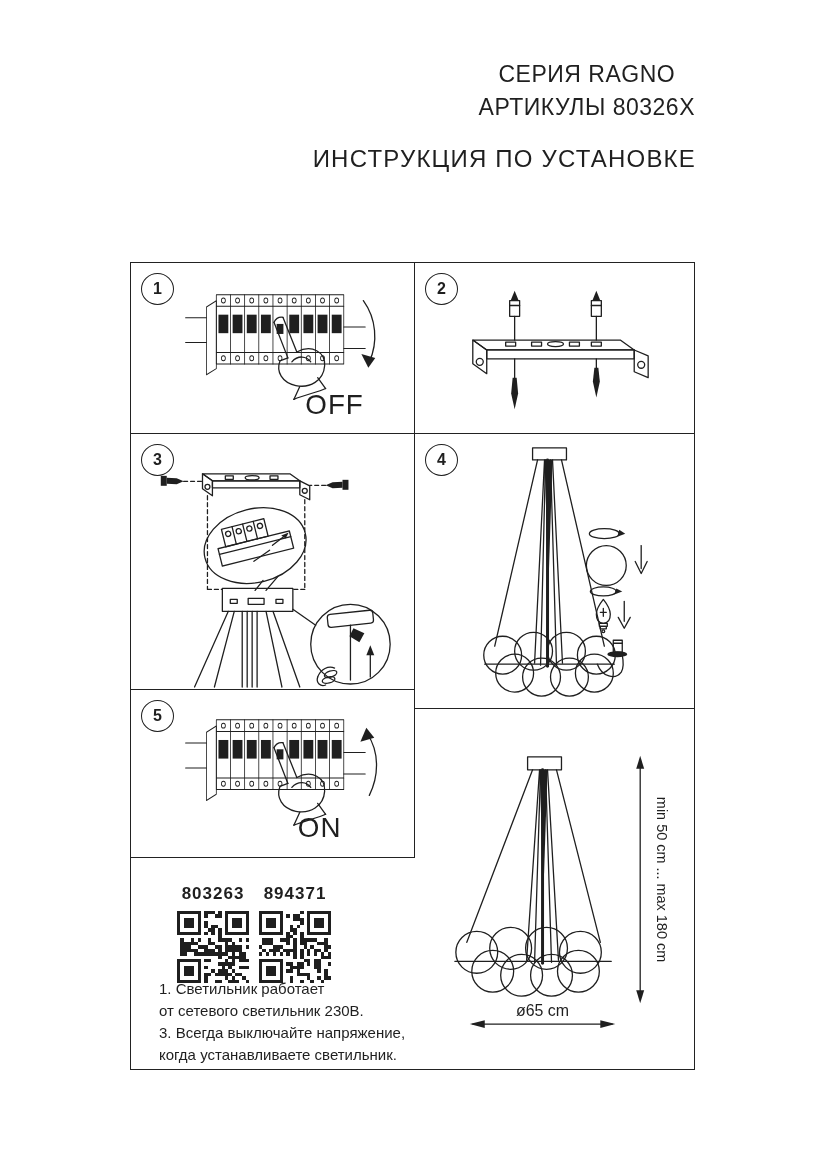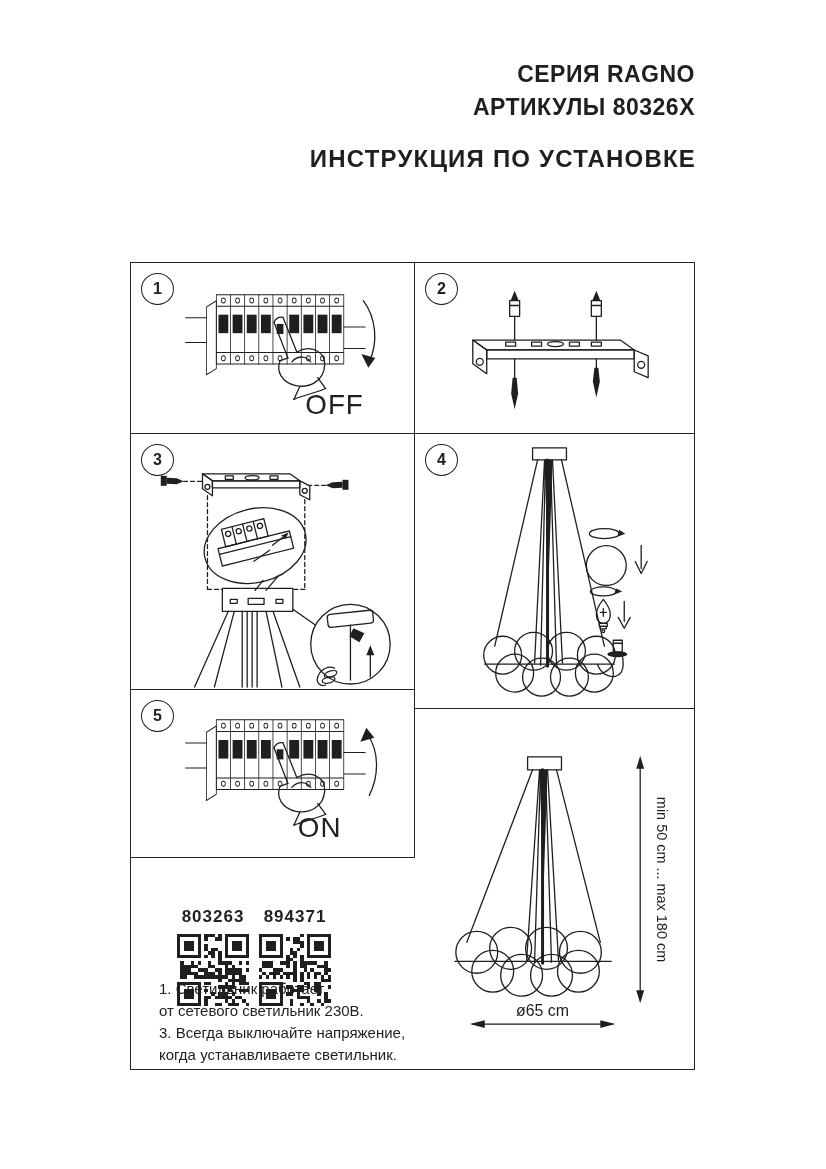--- a/index.html
+++ b/index.html
@@ -1,37 +1,37 @@
 <!DOCTYPE html>
 <html><head>
 <meta charset="utf-8">
 <style>
   html,body{margin:0;padding:0;background:#fff;}
   body{width:826px;height:1169px;position:relative;font-family:"Liberation Sans",sans-serif;color:#1f1f1f;overflow:hidden;}
-  .hdr{position:absolute;right:131px;top:58px;text-align:right;font-weight:bold;font-size:23px;line-height:33px;letter-spacing:0.5px;margin-left:24px;}
-  .ttl{position:absolute;right:130px;top:143px;text-align:right;font-weight:bold;font-size:24px;line-height:31px;letter-spacing:1.2px;}
+  .hdr{position:absolute;right:131px;top:58px;text-align:center;font-weight:normal;font-size:23px;line-height:33px;letter-spacing:0.5px;margin-left:24px;}
+  .ttl{position:absolute;right:130px;top:143px;text-align:right;font-weight:normal;font-size:24px;line-height:31px;letter-spacing:1.2px;}
   .grid{position:absolute;left:130px;top:262px;width:565px;height:808px;}
   .panel{position:absolute;box-sizing:border-box;background:#fff;}
   .p1{left:0;top:0;width:285px;height:172px;border:1.4px solid #222;}
   .p2{left:285px;top:0;width:280px;height:172px;border:1.4px solid #222;border-left:none;}
   .p3{left:0;top:172px;width:285px;height:256px;border:1.4px solid #222;border-top:none;}
   .p4{left:285px;top:172px;width:280px;height:275px;border:1.4px solid #222;border-left:none;border-top:none;}
   .p5{left:0;top:428px;width:285px;height:168px;border:1.4px solid #222;border-top:none;}
   .pqr{left:0;top:596px;width:285px;height:212px;border-left:1.4px solid #222;border-bottom:1.4px solid #222;}
   .pdim{left:285px;top:447px;width:280px;height:361px;border-right:1.4px solid #222;border-bottom:1.4px solid #222;}
   .badge{position:absolute;left:10px;top:10px;width:31px;height:30px;border:1.6px solid #1f1f1f;border-radius:50%;
          display:flex;align-items:center;justify-content:center;font-weight:bold;font-size:16px;background:#fff;z-index:2;}
   .panel>svg.art{position:absolute;left:0;top:0;width:100%;height:100%;}
   .s{stroke:#1f1f1f;fill:none;stroke-width:1.3;stroke-linecap:round;stroke-linejoin:round;}
   .f{fill:#1f1f1f;stroke:none;}
   .dash{stroke-dasharray:4 3;}
   svg text{font-family:"Liberation Sans",sans-serif;fill:#1f1f1f;stroke:none;}
   .switch-label{font-size:28px;letter-spacing:1px;font-weight:500;}
   .qr-row{position:absolute;left:46px;top:26px;display:flex;gap:10px;}
-  .qr-block{width:72px;text-align:center;margin-top:23px;}
+  .qr-block{width:72px;text-align:center;}
   .qr-label{font-weight:bold;font-size:17px;letter-spacing:1px;margin-bottom:7px;}
   svg.qr{width:72px;height:72px;display:block;}
   .notes{position:absolute;left:28px;top:120px;font-size:15px;line-height:22px;}
 </style>
 </head>
 <body>
 
 <svg width="0" height="0" style="position:absolute" aria-hidden="true">
   <defs>
     <g id="breaker" class="s">

